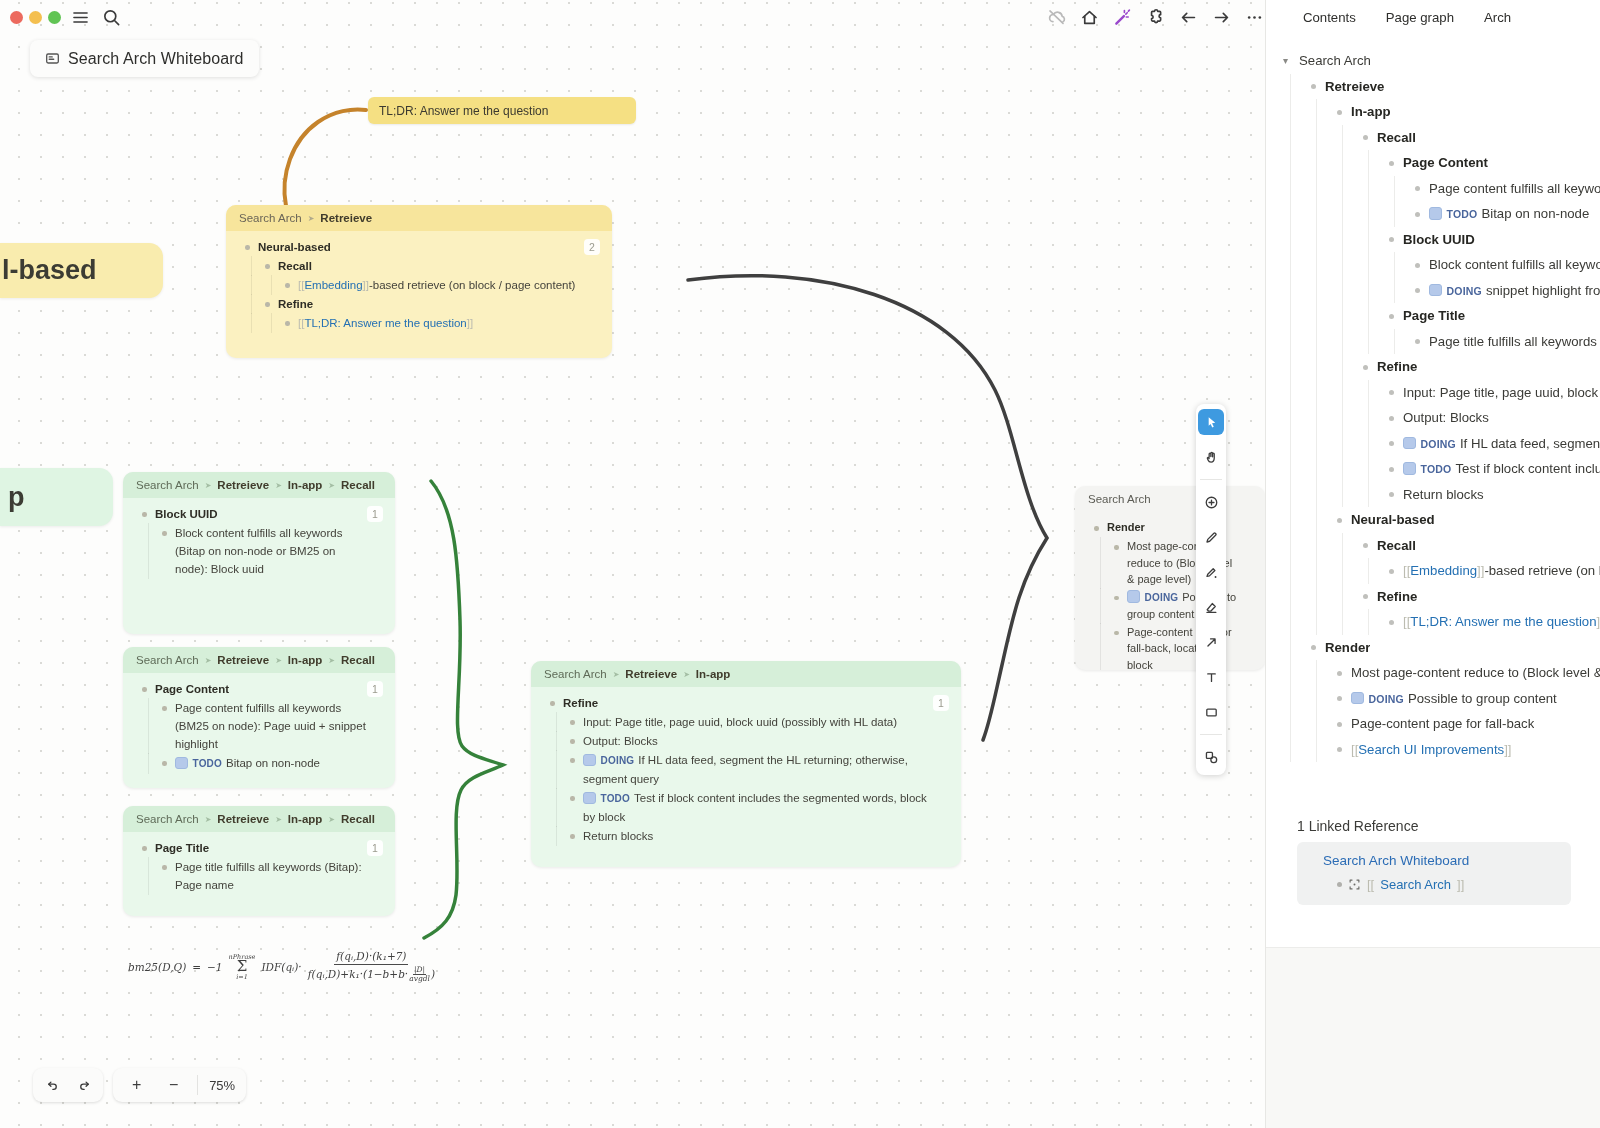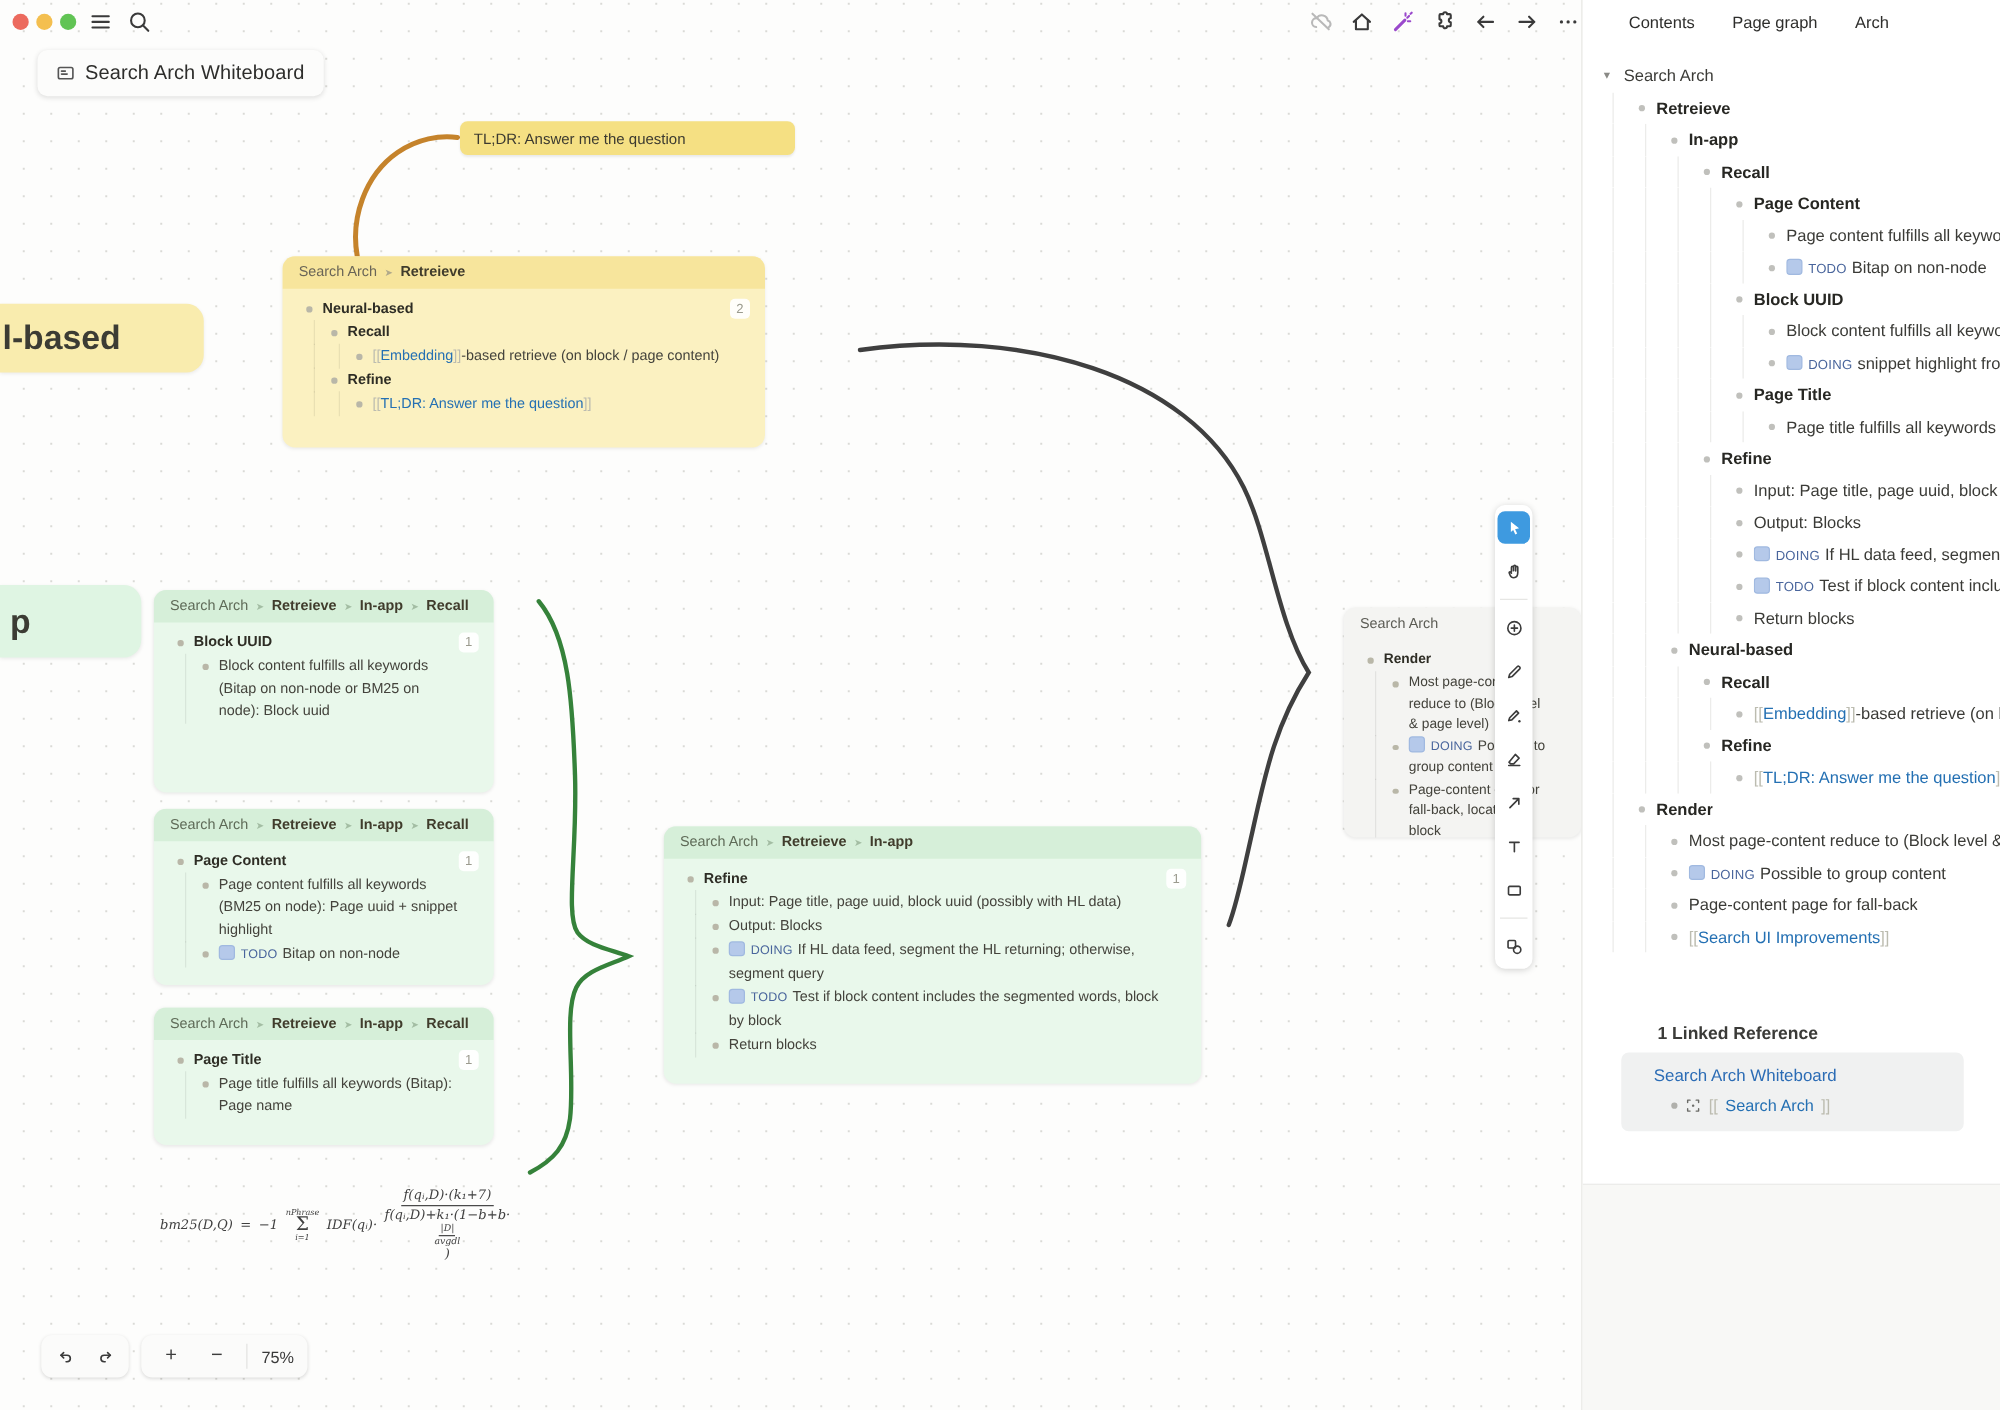--- a/index.html
+++ b/index.html
@@ -47,21 +47,21 @@
   .crow .sp::before { content:""; position:absolute; left:9px; top:-1px; bottom:-1px; border-left:1px solid rgba(0,0,0,.07); }
   .crow .bcol { flex:0 0 16px; position:relative; height:18px; }
   .crow .bcol::before { content:""; position:absolute; left:3px; top:7px; width:4.5px; height:4.5px; border-radius:50%; background:#b9b7a8; }
   .crow .txt { flex:1; padding-right:20px; }
   .crow .txt.bold { font-weight:700; color:#2e2d25; }
   .badge { position:absolute; right:6px; top:1px; min-width:16px; height:16px; background:rgba(255,255,255,.92); border-radius:4px;
     color:#9b9b8e; font-size:10.5px; display:flex; align-items:center; justify-content:center; padding:0 3px; }
   .br { color:#bcbcb0; }
   .lk { color:#2470b3; cursor:pointer; }
   .cb { display:inline-block; width:12.5px; height:12.5px; border-radius:3px; background:#b5c9ea; border:1px solid #a0b9e0; margin-right:5px; vertical-align:-2px; }
-  .kw { font-size:10px; font-weight:400; color:#49659c; margin-right:4px; letter-spacing:.2px; }
+  .kw { font-size:10px; font-weight:700; color:#49659c; margin-right:4px; letter-spacing:.2px; }
 
   .card-yellow { left:226px; top:205px; width:386px; height:153px; background:#fbf1c1; }
   .card-yellow .card-head { background:#f7e59c; }
   .card-grn { background:#e9f8eb; }
   .card-grn .card-head { background:#d6efd9; color:#5f6b58; }
   .card-grn .crumb-arrow { color:#a3bda3; }
   .card-g1 { left:123px; top:472px; width:272px; height:162px; }
   .card-g2 { left:123px; top:647px; width:272px; height:141px; }
   .card-g3 { left:123px; top:806px; width:272px; height:110px; }
   .card-g4 { left:531px; top:661px; width:430px; height:206px; }
@@ -88,40 +88,40 @@
   .vsep { width:1px; height:20px; background:#e3e3e1; }
   .zoomlbl { font-size:13px; color:#3a3a3a; cursor:pointer; }
 
   
   .formula { position:absolute; left:128px; top:950px; display:flex; align-items:center; gap:6px;
     font-family:"DejaVu Serif",serif; font-style:italic; font-size:10.5px; color:#3f3f3f; }
   .sum { display:inline-flex; flex-direction:column; align-items:center; line-height:1; font-size:6.5px; }
   .sum .sg { font-size:15px; font-style:normal; line-height:.9; }
   .frac { display:inline-flex; flex-direction:column; align-items:center; line-height:1.25; }
   .frac .num { border-bottom:.8px solid #4a4a4a; padding:0 2px 1px; }
-  .frac .den { padding-top:1px; display:flex; align-items:center;flex-direction:column; }
+  .frac .den { padding-top:1px; display:flex; align-items:center; }
   .mfrac { display:inline-flex; flex-direction:column; align-items:center; font-size:7.5px; line-height:1.1; margin:0 1px; }
   .mfrac .mnum { border-bottom:.7px solid #4a4a4a; padding:0 1px; }
 
   
   #sidebar { position:absolute; left:1265px; top:0; width:335px; height:1128px; background:#fff; border-left:1px solid #e7e7e4; overflow:hidden; }
   .side-tabs { position:absolute; left:0; top:0; height:34px; display:flex; align-items:center; gap:30px; padding-left:37px; font-size:13.2px; color:#2e2e2c; }
   .side-tab { cursor:pointer; }
   #tree { position:absolute; left:15px; top:48px; right:0; }
   .trow { display:flex; align-items:flex-start; height:25.5px; font-size:13.2px; color:#3b3b37; white-space:nowrap; overflow:hidden; cursor:pointer; }
   .trow .tri { flex:0 0 18px; font-size:10px; color:#8a8a86; line-height:25.5px; padding-left:2px; }
   .trow .sp { flex:0 0 26px; position:relative; align-self:stretch; }
   .trow .sp::before { content:""; position:absolute; left:9px; top:0; bottom:0; border-left:1px solid #ececea; }
   .trow .bcol { flex:0 0 18px; position:relative; height:25.5px; }
   .trow .bcol::before { content:""; position:absolute; left:4px; top:10.5px; width:5px; height:5px; border-radius:50%; background:#c0c0bc; }
   .trow .txt { line-height:25.5px; overflow:hidden; }
   .trow .txt.bold { font-weight:700; color:#272723; }
   .trow .cb { vertical-align:-1.5px; }
   .trow .kw { font-size:10.5px; }
-  .linked-head { position:absolute; left:31px; top:818px; font-size:14px; color:#3b3b38; font-weight:700;margin-left:29px; }
+  .linked-head { position:absolute; left:31px; top:818px; font-size:14px; color:#3b3b38; font-weight:400; }
   .linked-card { position:absolute; left:31px; top:842px; width:274px; background:#f0f1f1; border-radius:6px; padding:11px 10px 13px 14px; }
   .linked-title { font-size:13.5px; color:#2b6cb5; padding-left:12px; cursor:pointer; }
   .linked-row { display:flex; align-items:center; gap:6px; margin-top:9px; padding-left:26px; font-size:13px; }
   .ldot { width:5px; height:5px; border-radius:50%; background:#b0b0ac; }
   .linked-row .icn svg{ width:13px; height:13px; color:#6b6b67; }
   .side-bottom { position:absolute; left:0; right:0; top:947px; bottom:0; background:#f8f8f6; border-top:1px solid #ececea; }
 </style>
 </head>
 <body>
 

